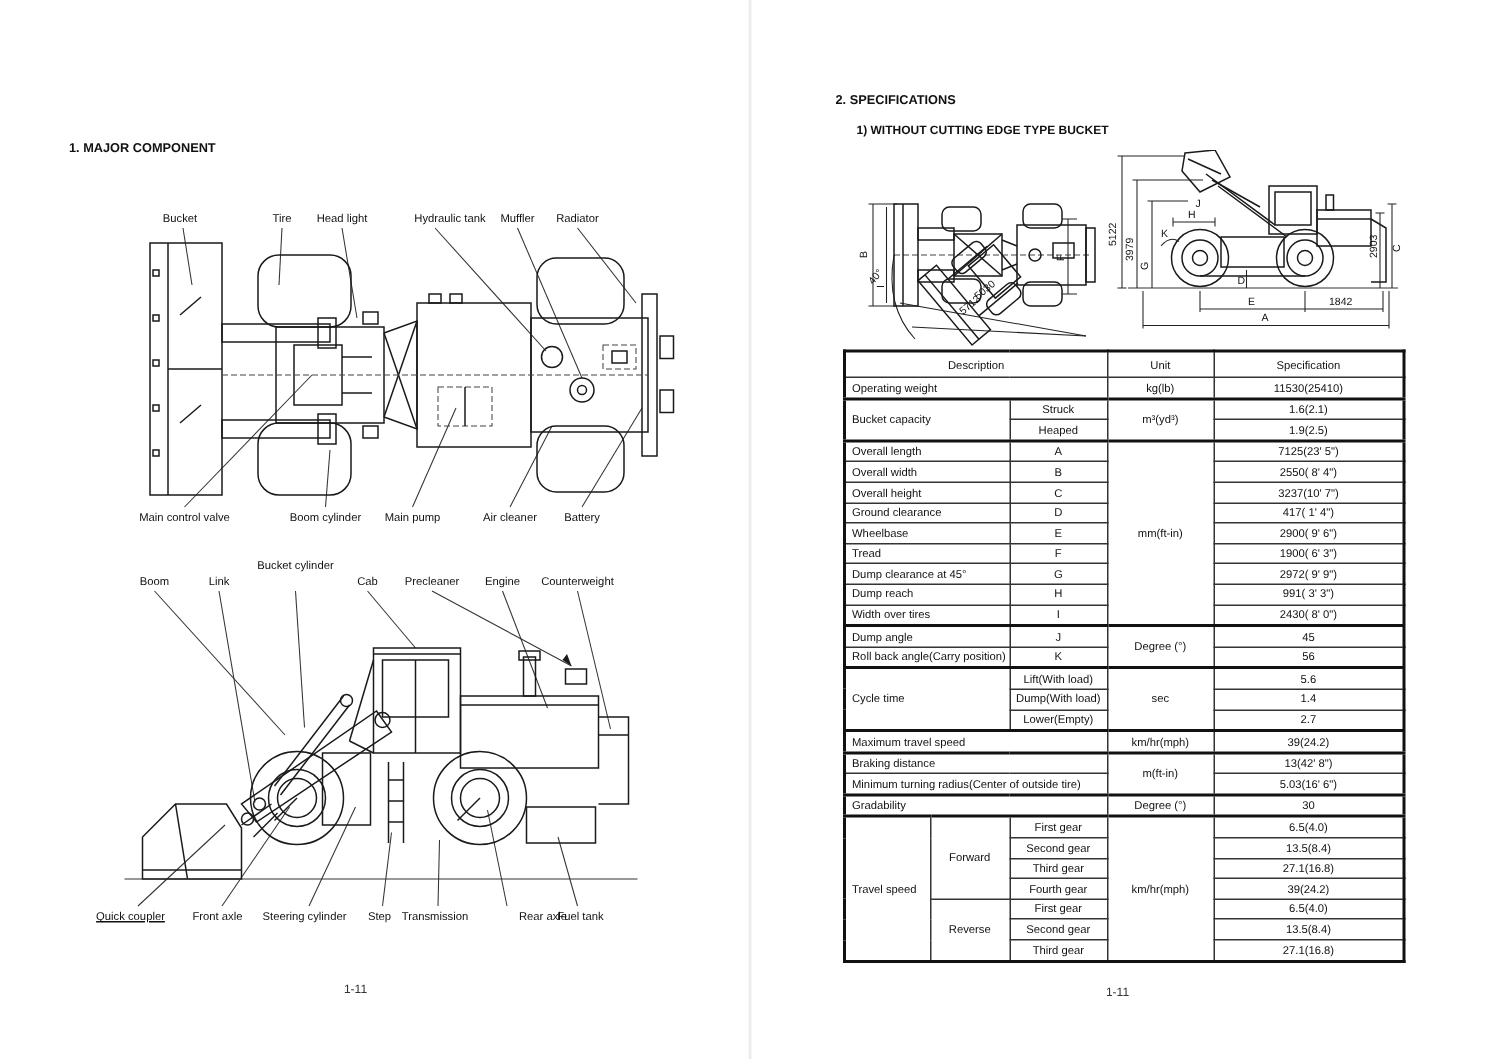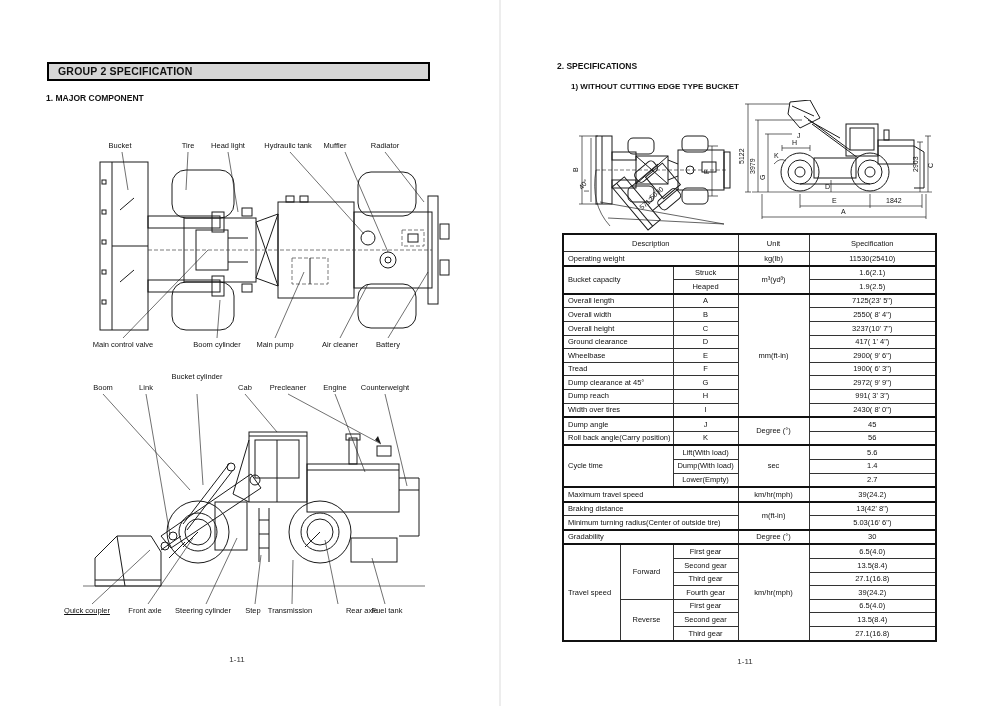--- a/index.html
+++ b/index.html
@@ -26,21 +26,20 @@
                 vertical-align:middle;white-space:nowrap;line-height:1;}
   table.spec td.al{text-align:left;padding-left:4px;}
   table.spec tr.sep td{border-top:2px solid #111;}
 </style>
 </head>
 <body>
 
 <div id="page">
   <div id="spine"></div>
 
-  <div class="lp-header">GROUP 2 SPECIFICATION</div>
   <div class="sect" style="left:46px;top:93px;">1. MAJOR COMPONENT</div>
 
   <svg style="left:72px;top:150px;" width="380" height="200" viewBox="0 0 380 200">
 
     <line class="thin" x1="50" y1="2" x2="56" y2="40"></line>
     <line class="thin" x1="116" y1="2" x2="114" y2="40"></line>
     <line class="thin" x1="156" y1="2" x2="166" y2="62"></line>
     <line class="thin" x1="218" y1="2" x2="292" y2="84"></line>
     <line class="thin" x1="273" y1="2" x2="316" y2="102"></line>
     <line class="thin" x1="313" y1="2" x2="352" y2="52"></line>
@@ -99,22 +98,22 @@
 
     <rect class="ln" x="356" y="46" width="10" height="108"></rect>
     <rect class="ln" x="368" y="74" width="9" height="15"></rect>
       <rect class="ln" x="368" y="110" width="9" height="15"></rect>
     <line class="dash" x1="76" y1="100" x2="360" y2="100"></line>
   </svg>
 
   <span class="dlabel" style="left:120px;top:141px;">Bucket</span>
   <span class="dlabel" style="left:188px;top:141px;">Tire</span>
   <span class="dlabel" style="left:228px;top:141px;">Head light</span>
-  <span class="dlabel" style="left:288px;top:141px;">Hydraulic tank</span>
-  <span class="dlabel" style="left:335px;top:141px;">Muffler</span>
+  <span class="dlabel" style="left:300px;top:141px;">Hydraulic tank</span>
+  <span class="dlabel" style="left:345px;top:141px;">Muffler</span>
   <span class="dlabel" style="left:385px;top:141px;">Radiator</span>
   <span class="dlabel" style="left:123px;top:340px;">Main control valve</span>
   <span class="dlabel" style="left:217px;top:340px;">Boom cylinder</span>
   <span class="dlabel" style="left:275px;top:340px;">Main pump</span>
   <span class="dlabel" style="left:340px;top:340px;">Air cleaner</span>
   <span class="dlabel" style="left:388px;top:340px;">Battery</span>
 
   <svg style="left:65px;top:390px;" width="375" height="226" viewBox="0 0 375 226">
 
     <line class="thin" x1="38" y1="4" x2="125" y2="100"></line>

